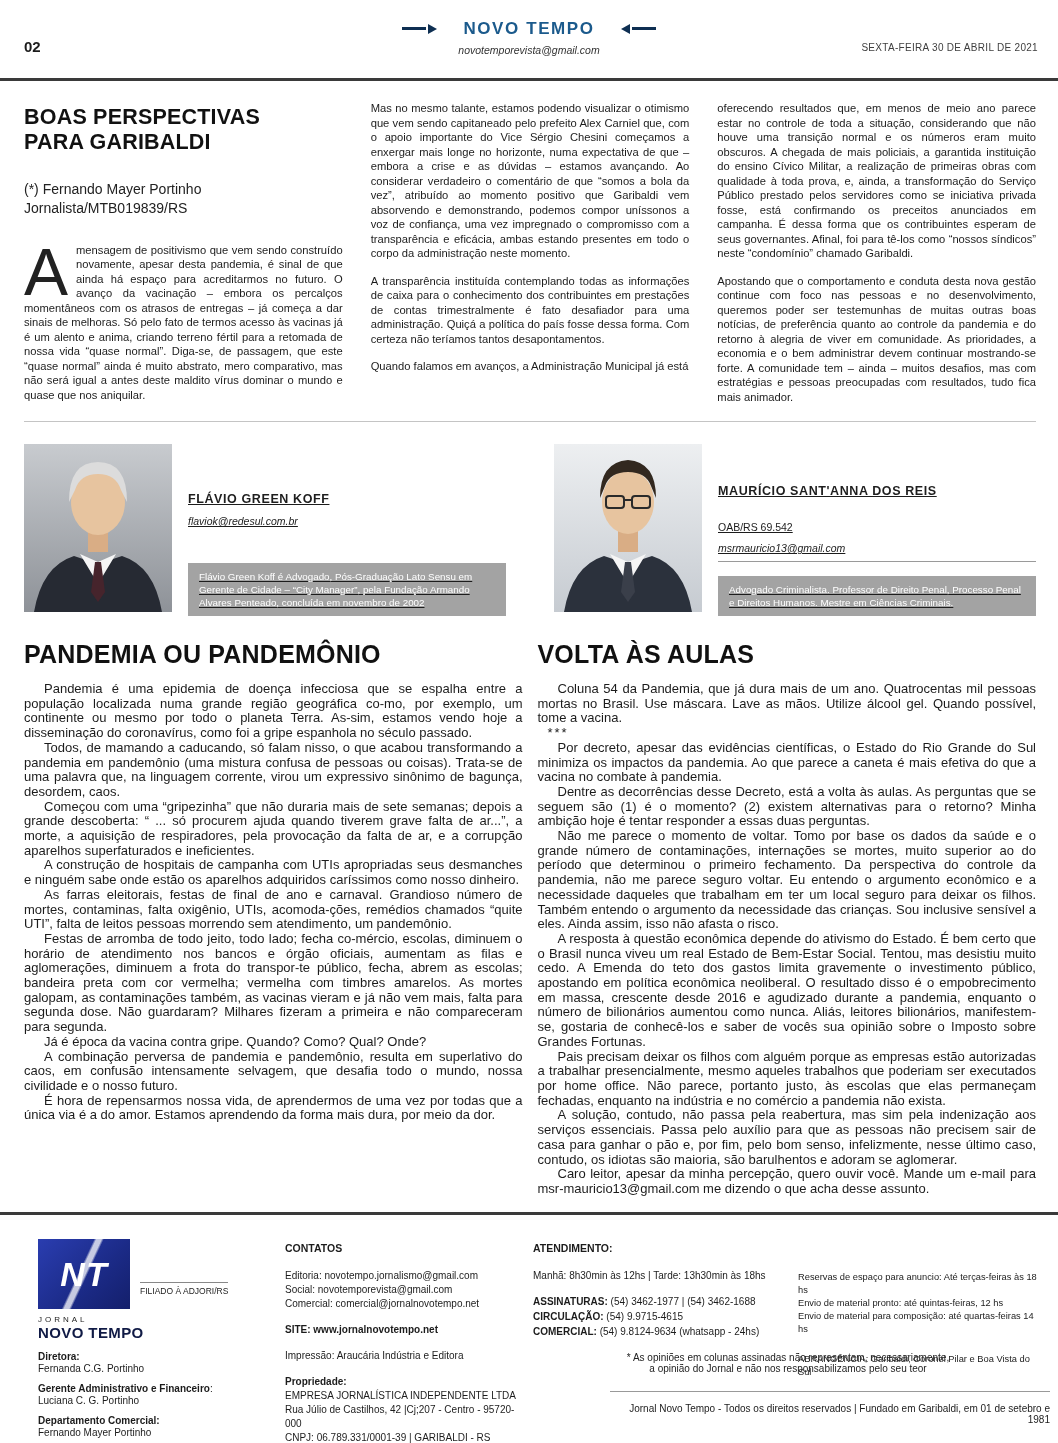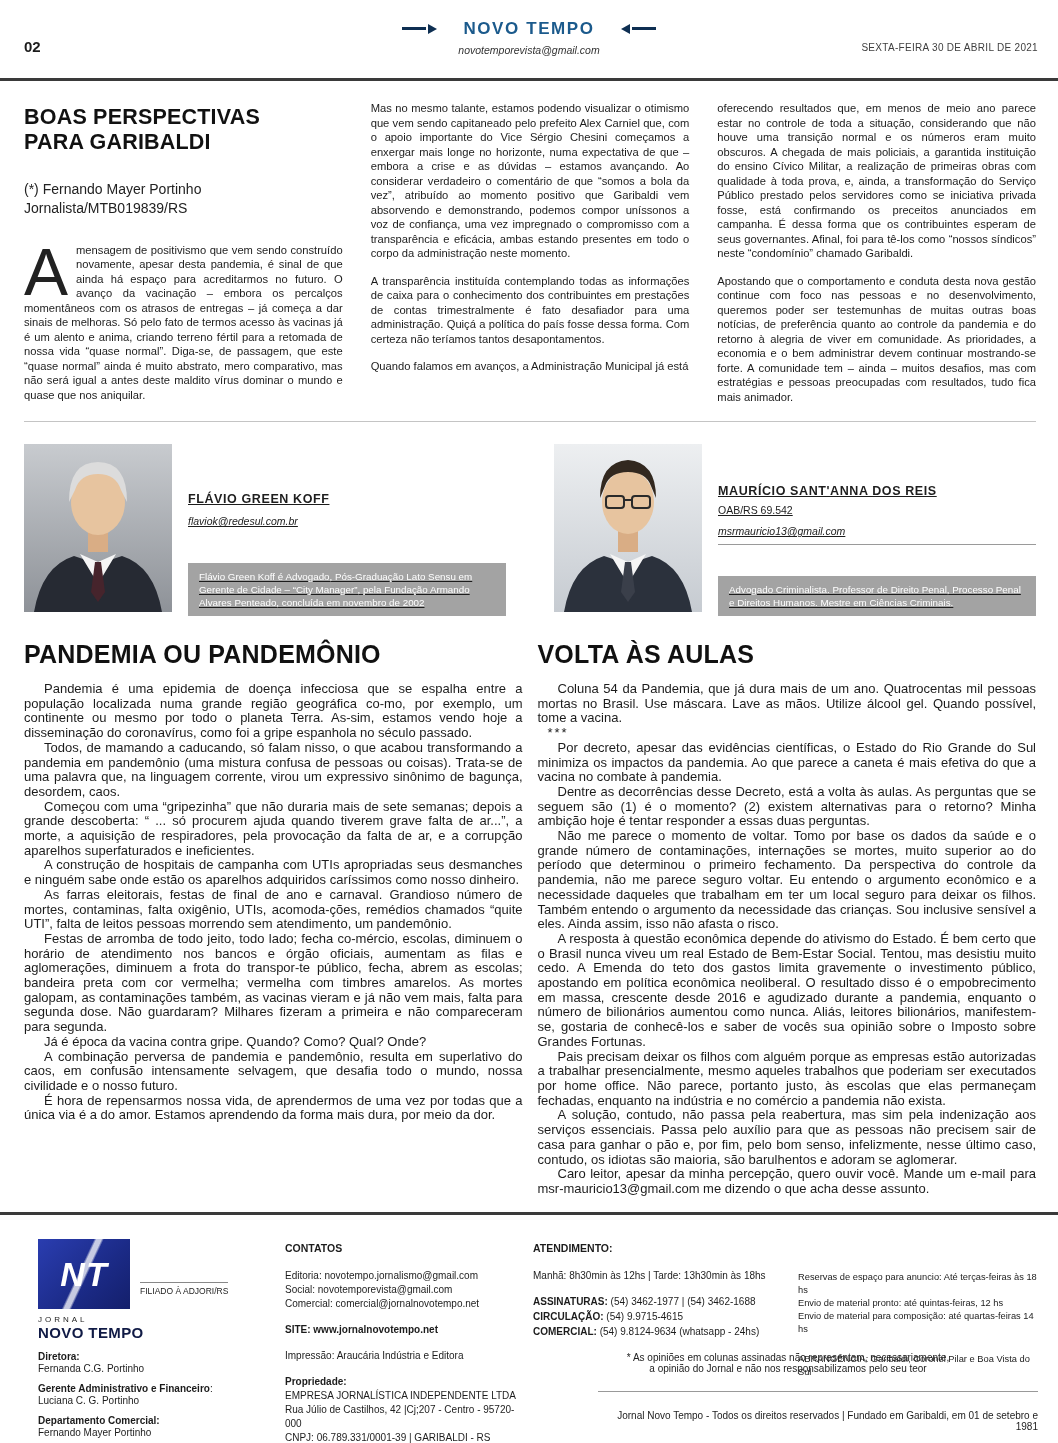--- a/index.html
+++ b/index.html
@@ -32,21 +32,21 @@
   
   .profiles-wrap { border-top:1px solid #c4c4c4; margin-top:4px; padding-top:22px;text-decoration:underline; }
   .profiles { display:grid; grid-template-columns:1fr 1fr; column-gap:48px; }
   .profile { display:flex; gap:16px; }
   .photo { width:148px; height:168px; flex:0 0 148px; }
   .photo svg { display:block; width:148px; height:168px; }
   .pinfo { flex:1; display:flex; flex-direction:column; height:172px; }
   .pinfo .spacer1 { height:48px; }
   .pinfo .spacer2 { height:40px; }
   .pname { font-weight:bold; font-size:12.5px; letter-spacing:.6px; color:#1e1e1e; }
-  .poab { font-size:10.5px; margin-top:6px; }
+  .poab { font-size:10.5px; margin-top:23px; }
   .pemail { font-style:italic; font-size:10.5px; margin-top:9px; color:#222; }
   .prule { border-top:1px solid #9a9a9a; margin-top:7px; }
   .bio { background:#a3a3a3; color:#ffffff; font-size:9.8px; line-height:13px; padding:7px 11px; margin-top:auto; }
   
   .columns2 { display:grid; grid-template-columns:1fr 1fr; column-gap:48px; margin-top:24px;gap:15px; }
   .columns2 h2 { font-size:25px; margin:0 0 13px; letter-spacing:.2px; color:#111; }
   .columns2 p { font-size:13px; line-height:14.7px; text-align:justify; text-indent:20px; margin:0; }
   .columns2 p.stars { text-indent:10px; letter-spacing:2px; }
   
   .footer { position:absolute; left:0; top:1212px; width:1058px; height:231px; border-top:3px solid #3a3a3a; }
@@ -68,21 +68,21 @@
   .f-col { position:absolute; top:26px; font-size:10px; line-height:14px; }
   .f-contatos { left:285px; width:240px; }
   .f-atend { left:533px; width:255px; }
   .f-anun { left:798px; top:56px; width:245px; font-size:9.3px; line-height:13px; position:absolute; }
   .f-head { font-weight:bold; font-size:10.5px; margin-bottom:14px; }
   .f-gap { height:12px; }
   .f-bold { font-weight:bold; }
   .f-phone { margin-bottom:1px; }
   .f-abrang { margin-top:17px; }
   .f-note { position:absolute; left:608px; top:138px; width:360px; text-align:center; font-size:10px; line-height:10.5px; color:#222; }
-  .f-copy { position:absolute; right:20px; top:176px; width:440px; border-top:1px solid #999; padding-top:18px; font-size:10px; text-align:right; }
+  .f-copy { position:absolute; right:8px; top:176px; width:440px; border-top:1px solid #999; padding-top:11px; font-size:10px; text-align:right; }
 </style>
 </head>
 <body>
 
 <div class="page">
 
   <header class="header">
     <div class="page-num">02</div>
     <div class="masthead">
       <div class="masthead-title-row">

